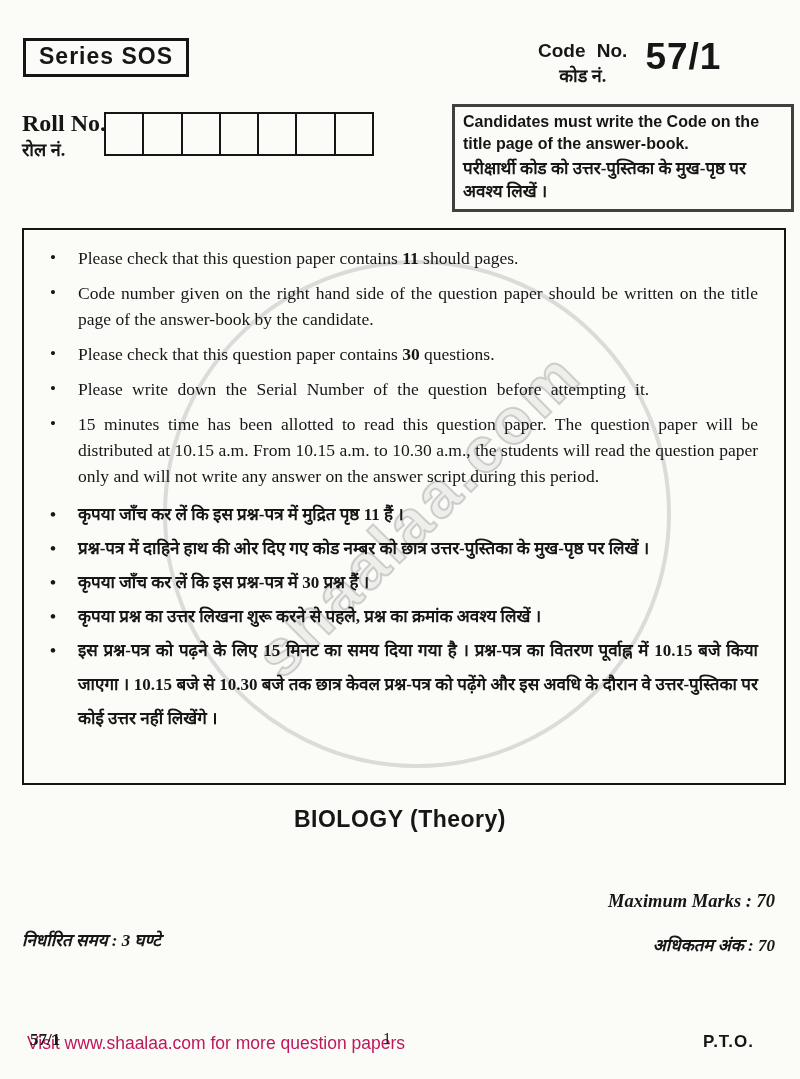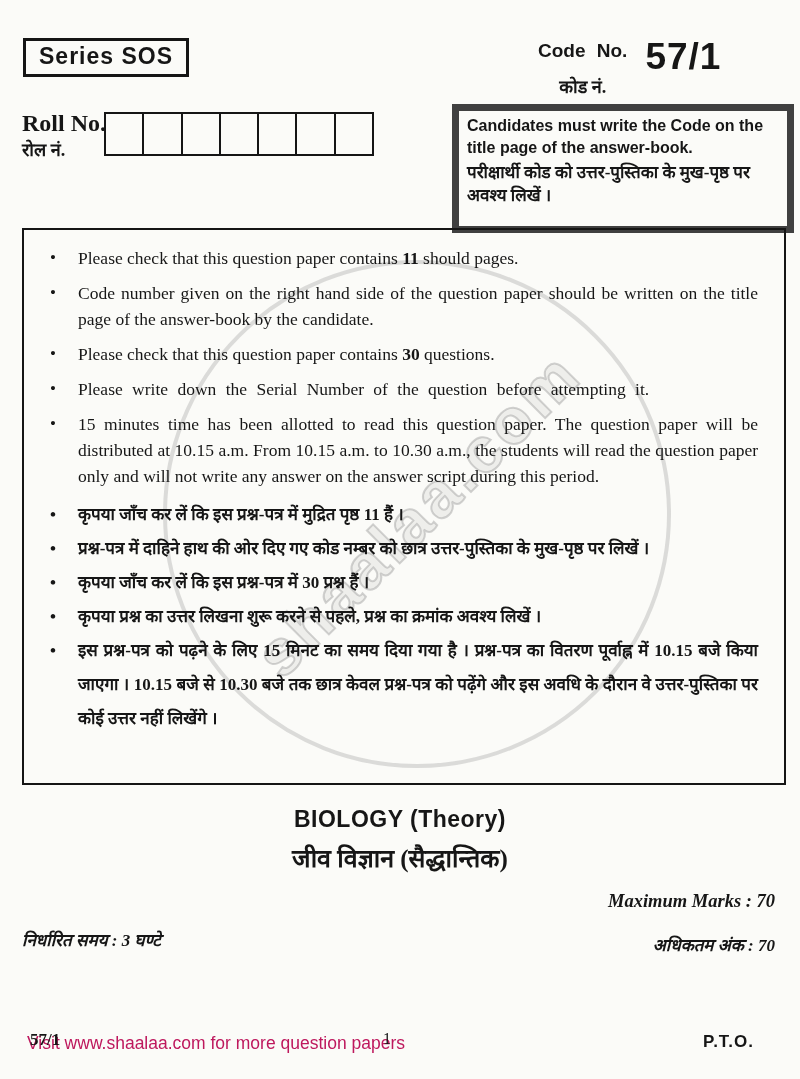--- a/index.html
+++ b/index.html
@@ -28,39 +28,39 @@
   
   .series-box {
     position:absolute; left:23px; top:38px; z-index:1;
     border:3px solid #151515; padding:2px 13px 4px 13px;
     font-family:Liberation Sans, sans-serif; font-weight:bold; font-size:23px;
     letter-spacing:1px;
   }
   .code-block { position:absolute; left:538px; top:40px; z-index:1; display:flex; align-items:flex-start; }
   .code-labels { text-align:center; }
   .code-label-en { font-family:"Liberation Sans", sans-serif; font-weight:bold; font-size:19px; word-spacing:6px; }
-  .code-label-hi { font-weight:bold; font-size:18px; margin-top:12px; }
+  .code-label-hi { font-weight:bold; font-size:18px; margin-top:1px; }
   .code-value {
     font-family:"Liberation Sans", sans-serif; font-weight:bold; font-size:37px;
     margin-left:18px; margin-top:-4px; letter-spacing:1px;
   }
 
   .roll-labels { position:absolute; left:22px; top:110px; z-index:1; }
   .roll-label-en { font-weight:bold; font-size:24px; }
   .roll-label-hi { font-weight:bold; font-size:18px; margin-top:0px; }
   .roll-boxes {
     position:absolute; left:104px; top:112px; z-index:1;
     display:flex; width:270px; height:44px; border:2.5px solid #151515; background:transparent;
   }
   .roll-cell { flex:1; border-right:2.5px solid #151515; }
   .roll-cell:last-child { border-right:none; }
 
   .cand-box {
     position:absolute; left:452px; top:104px; z-index:1; width:342px;
-    border:7px solid #404040; padding:4px 8px 19px 8px;
+    border:3px solid #404040; padding:4px 8px 6px 8px;
   }
   .cand-en { font-family:"Liberation Sans", sans-serif; font-weight:bold; font-size:16px; line-height:22px; }
   .cand-hi { font-weight:bold; font-size:17px; line-height:23px; margin-top:2px; }
 
   
   .inst-box {
     position:absolute; left:22px; top:228px; z-index:1;
     width:764px; height:557px;
     border:2.5px solid #151515; padding:15px 26px 0 18px;
     background:transparent;
@@ -169,21 +169,20 @@
         </li>
         <li class="hi">
           <span class="inst-bullet">•</span>
           <span class="inst-text"><span>इस प्रश्न-पत्र को पढ़ने के लिए </span><span class="seg-b">15</span><span> मिनट का समय दिया गया है । प्रश्न-पत्र का वितरण पूर्वाह्न में </span><span class="seg-b">10.15</span><span> बजे किया जाएगा ।  </span><span class="seg-b">10.15</span><span> बजे से </span><span class="seg-b">10.30</span><span> बजे तक छात्र केवल प्रश्न-पत्र को पढ़ेंगे और इस अवधि के दौरान वे उत्तर-पुस्तिका पर कोई उत्तर नहीं लिखेंगे ।</span></span>
         </li>
       </ul>
   </div>
 
   <div class="title-block">
     <div class="title-en">BIOLOGY (Theory)</div>
-    <div class="title-hi">जीव विज्ञान (सैद्धान्तिक)</div>
   </div>
 
   <div class="marks-en">Maximum Marks : 70</div>
   <div class="time-hi">निर्धारित समय : 3 घण्टे</div>
   <div class="marks-hi">अधिकतम अंक : 70</div>
 
   <div class="footer-code">57/1</div>
   <div class="footer-visit">Visit www.shaalaa.com for more question papers</div>
   <div class="footer-page">1</div>
   <div class="footer-pto">P.T.O.</div>

